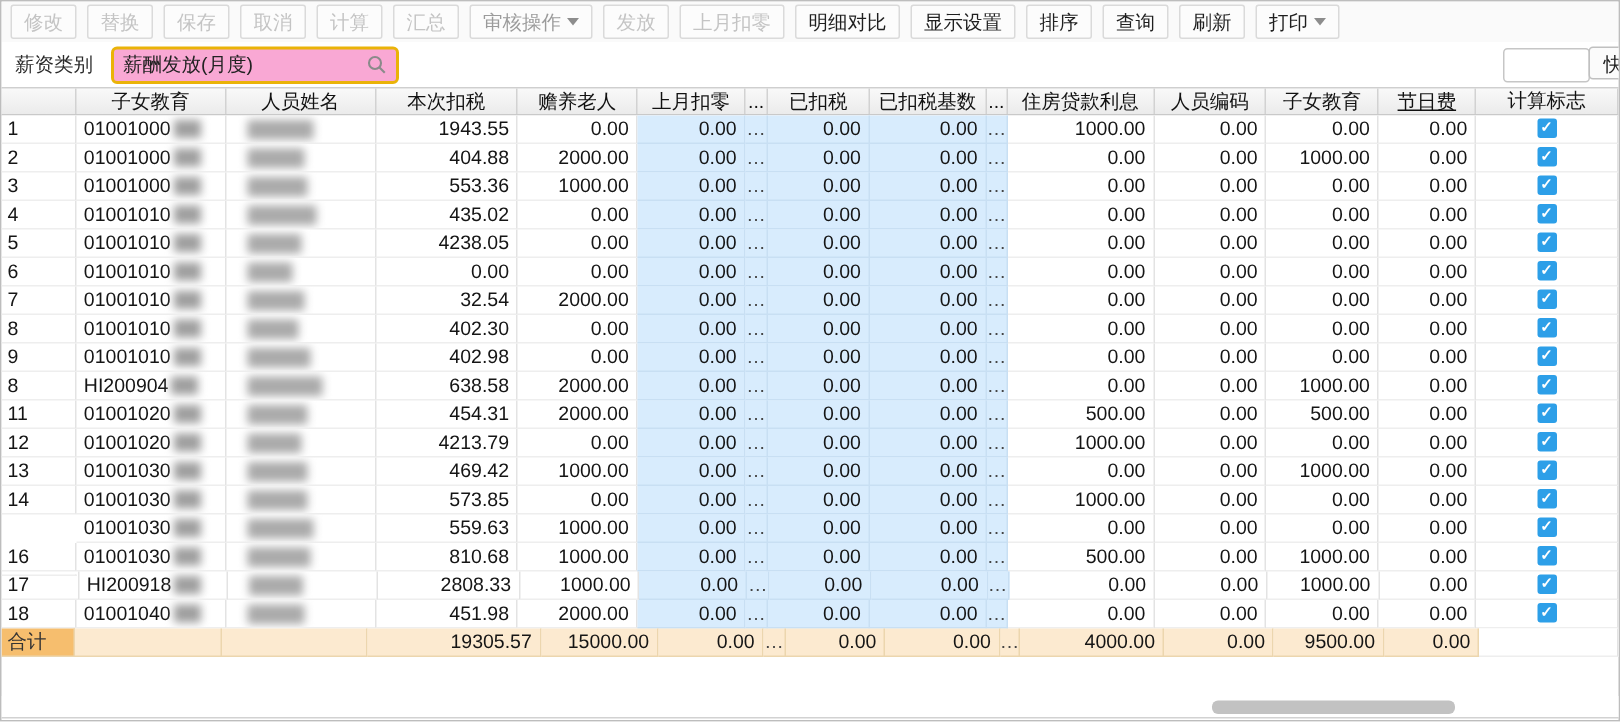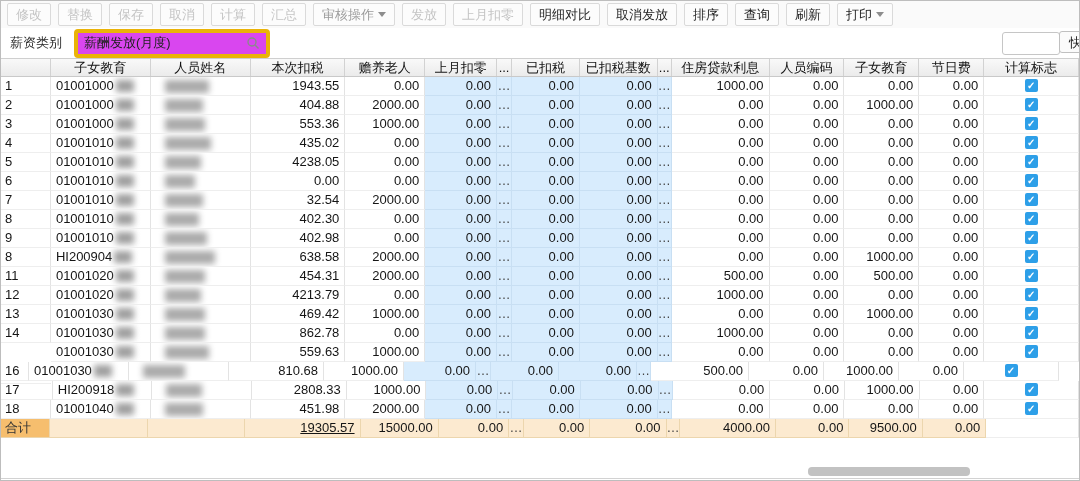--- a/index.html
+++ b/index.html
@@ -14,22 +14,22 @@
   
   .toolbar{height:27px;background:#fafafa;display:flex;align-items:center;padding:0 6px;gap:7px;box-sizing:border-box;}
   .tbtn{display:flex;align-items:center;gap:4px;font-size:13px;line-height:17px;padding:2px 8px;background:#fcfcfc;
         border:1px solid #dadada;border-radius:2px;color:#1f1f1f;white-space:nowrap;cursor:pointer;}
   .tbtn.disabled{color:#c4c4c4;}
   .tbtn.semi{color:#9b9b9b;}
   .caret{width:0;height:0;border-left:4px solid transparent;border-right:4px solid transparent;border-top:5px solid #8d8d8d;}
   
   .filterrow{position:relative;height:30px;display:flex;align-items:center;padding:0 9px;box-sizing:border-box;background:#fff;}
   .flabel{font-size:13px;color:#2a2a2a;margin-right:12px;}
-  .finput{width:176px;height:21px;border:4px solid #eab308;border-radius:4px;display:flex;align-items:center;
-          padding:0 6px;font-size:13px;color:#222;background:#d946ef;}
+  .finput{width:176px;height:21px;border:2px solid #eab308;border-radius:4px;display:flex;align-items:center;
+          padding:0 6px;font-size:13px;color:#222;background:#f9a8d4;}
   .finput .ftext{flex:1;}
   .mag{flex:0 0 auto;display:block;}
   .qinput{position:absolute;left:1001px;top:4px;width:52px;height:19px;border:1px solid #c6c6c6;border-radius:3px;background:#fff;}
   .qbtn{position:absolute;left:1058px;top:3px;width:46px;height:22px;border:1px solid #c0c0c0;border-radius:3px;
         background:#fbfbfb;font-size:13px;line-height:21px;text-align:center;color:#222;box-sizing:border-box;}
   
   .grid{position:relative;font-size:13px;}
   .hrow{display:flex;height:19px;background:linear-gradient(#f9f9f9,#ebebeb);border-top:1px solid #cfcfcf;
         border-bottom:1px solid #c9c9c9;box-sizing:border-box;}
   .hcell{box-sizing:border-box;border-right:1px solid #d2d2d2;text-align:center;line-height:17px;color:#111;
@@ -87,21 +87,21 @@
       <div class="tbtn disabled">
         <span>发放</span>
       </div>
       <div class="tbtn disabled">
         <span>上月扣零</span>
       </div>
       <div class="tbtn">
         <span>明细对比</span>
       </div>
       <div class="tbtn">
-        <span>取消发放</span>
+        <span>显示设置</span>
       </div>
       <div class="tbtn">
         <span>排序</span>
       </div>
       <div class="tbtn">
         <span>查询</span>
       </div>
       <div class="tbtn">
         <span>刷新</span>
       </div>
@@ -132,22 +132,22 @@
         <div class="hcell" style="width: 95px;">本次扣税</div>
         <div class="hcell" style="width: 80px;">赡养老人</div>
         <div class="hcell" style="width: 72px;">上月扣零</div>
         <div class="hcell" style="width: 15px;">...</div>
         <div class="hcell" style="width: 68px;">已扣税</div>
         <div class="hcell" style="width: 78px;">已扣税基数</div>
         <div class="hcell" style="width: 14px;">...</div>
         <div class="hcell" style="width: 98px;">住房贷款利息</div>
         <div class="hcell" style="width: 75px;">人员编码</div>
         <div class="hcell" style="width: 75px;">子女教育</div>
-        <div class="hcell" style="width: 65px;">节日费</div>
-        <div class="hcell" style="width: 95px;">计算标志</div>
+        <div class="hcell" style="width: 65px; text-decoration: underline;">节日费</div>
+        <div class="hcell" style="width: 95px; font-family: Liberation Mono, monospace;">计算标志</div>
       </div>
     <div id="rows">
         <div class="drow">
           <div class="dcell rownum" style="width: 50px;">1</div>
           <div class="dcell codec" style="width: 100px;">
             <span>01001000</span>
             <span class="codeblur"></span>
           </div>
           <div class="dcell " style="width: 100px;">
             <div class="blur nameblur" style="width: 44px;"></div>
@@ -457,21 +457,21 @@
         </div>
         <div class="drow">
           <div class="dcell rownum" style="width: 50px;">14</div>
           <div class="dcell codec" style="width: 100px;">
             <span>01001030</span>
             <span class="codeblur"></span>
           </div>
           <div class="dcell " style="width: 100px;">
             <div class="blur nameblur" style="width: 40px;"></div>
           </div>
-          <div class="dcell numc" style="width: 95px;">862.78</div>
+          <div class="dcell numc" style="width: 95px;">573.85</div>
           <div class="dcell numc" style="width: 80px;">0.00</div>
           <div class="dcell numc blue" style="width: 72px;">0.00</div>
           <div class="dcell dots blue" style="width: 15px;">…</div>
           <div class="dcell numc blue" style="width: 68px;">0.00</div>
           <div class="dcell numc blue" style="width: 78px;">0.00</div>
           <div class="dcell dots blue" style="width: 14px;">…</div>
           <div class="dcell numc" style="width: 98px;">1000.00</div>
           <div class="dcell numc" style="width: 75px;">0.00</div>
           <div class="dcell numc" style="width: 75px;">0.00</div>
           <div class="dcell numc" style="width: 65px;">0.00</div>
@@ -497,21 +497,21 @@
           <div class="dcell dots blue" style="width: 14px;">…</div>
           <div class="dcell numc" style="width: 98px;">0.00</div>
           <div class="dcell numc" style="width: 75px;">0.00</div>
           <div class="dcell numc" style="width: 75px;">0.00</div>
           <div class="dcell numc" style="width: 65px;">0.00</div>
           <div class="dcell " style="width: 95px;">
             <div class="chk">✓</div>
           </div>
         </div>
         <div class="drow">
-          <div class="dcell rownum" style="width: 28px;">16</div>
+          <div class="dcell rownum" style="width: 50px;">16</div>
           <div class="dcell codec" style="width: 100px;">
             <span>01001030</span>
             <span class="codeblur"></span>
           </div>
           <div class="dcell " style="width: 100px;">
             <div class="blur nameblur" style="width: 42px;"></div>
           </div>
           <div class="dcell numc" style="width: 95px;">810.68</div>
           <div class="dcell numc" style="width: 80px;">1000.00</div>
           <div class="dcell numc blue" style="width: 72px;">0.00</div>
@@ -572,21 +572,21 @@
           <div class="dcell numc" style="width: 75px;">0.00</div>
           <div class="dcell numc" style="width: 65px;">0.00</div>
           <div class="dcell " style="width: 95px;">
             <div class="chk">✓</div>
           </div>
         </div>
         <div class="drow trow">
           <div class="dcell rownum tlabel" style="width: 50px;">合计</div>
           <div class="dcell codec" style="width: 100px;"></div>
           <div class="dcell " style="width: 100px;"></div>
-          <div class="dcell numc" style="width: 118px; text-decoration: underline;">19305.57</div>
+          <div class="dcell numc" style="width: 118px;">19305.57</div>
           <div class="dcell numc" style="width: 80px;">15000.00</div>
           <div class="dcell numc" style="width: 72px;">0.00</div>
           <div class="dcell dots" style="width: 15px;">…</div>
           <div class="dcell numc" style="width: 68px;">0.00</div>
           <div class="dcell numc" style="width: 78px;">0.00</div>
           <div class="dcell dots" style="width: 14px;">…</div>
           <div class="dcell numc" style="width: 98px;">4000.00</div>
           <div class="dcell numc" style="width: 75px;">0.00</div>
           <div class="dcell numc" style="width: 75px;">9500.00</div>
           <div class="dcell numc" style="width: 65px;">0.00</div>

